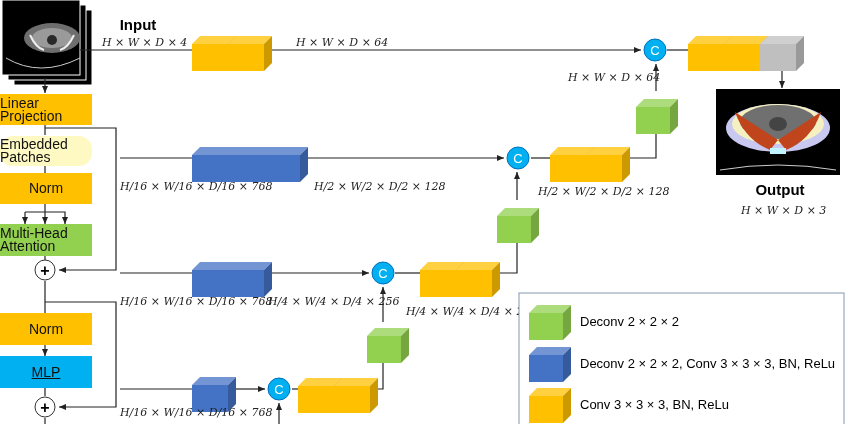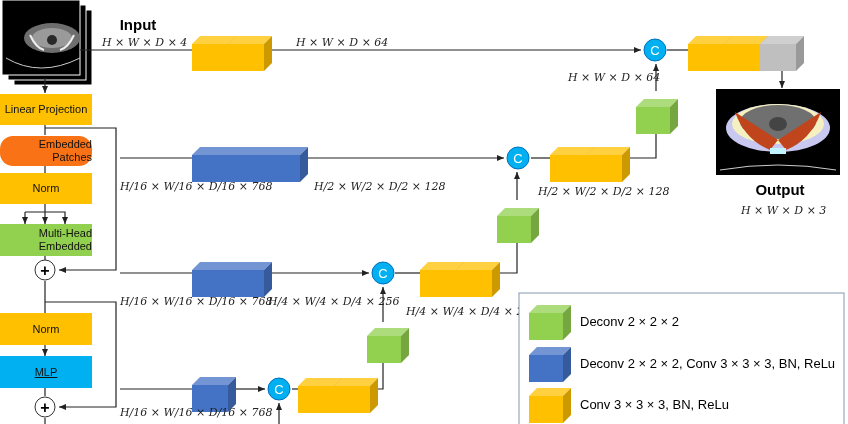--- a/index.html
+++ b/index.html
@@ -1,20 +1,20 @@
 <!DOCTYPE html>
 <html><head>
 <meta charset="utf-8">
 <style>
   html, body { margin:0; padding:0; background:#ffffff; }
   body { width:848px; height:424px; position:relative; overflow:hidden; font-family:"Liberation Sans", sans-serif; }
   svg#diagram { position:absolute; left:0; top:0; }
   .lbl { font-family:"Liberation Sans", sans-serif; fill:#000; }
   .serif { font-family:"DejaVu Serif", serif; font-style:italic; fill:#222; }
-  .blk { position:absolute; display:flex; align-items:center; justify-content:center; text-align:right; font-size:11px; color:#111; line-height:13px; }
+  .blk { position:absolute; display:flex; align-items:center; justify-content:center; text-align:left; font-size:14px; color:#111; line-height:13px; }
 </style>
 </head>
 <body>
 
 <svg id="diagram" width="848" height="424" viewBox="0 0 848 424">
   <defs>
     <marker id="arr" markerWidth="8" markerHeight="8" refX="7" refY="4" orient="auto" markerUnits="userSpaceOnUse">
       <path d="M0,1 L7,4 L0,7 Z" fill="#222"></path>
     </marker>
   </defs>
@@ -243,17 +243,17 @@
           <rect x="529" y="396" width="34" height="27" fill="#FFC000"></rect>
         </g>
       </g>
     <text x="580" y="326" font-size="13" class="lbl">Deconv 2 × 2 × 2</text>
     <text x="580" y="368" font-size="13" class="lbl">Deconv 2 × 2 × 2, Conv 3 × 3 × 3, BN, ReLu</text>
     <text x="580" y="409" font-size="13" class="lbl">Conv 3 × 3 × 3, BN, ReLu</text>
   </g>
 </svg>
 
 <div class="blk" style="left:0;top:94px;width:92px;height:31px;background:#FFC000;">Linear Projection</div>
-<div class="blk" style="left:0;top:136px;width:92px;height:30px;background:#f97316;border-radius:13px;">Embedded Patches</div>
+<div class="blk" style="left:0;top:136px;width:92px;height:30px;background:#fef9c3;border-radius:13px;">Embedded Patches</div>
 <div class="blk" style="left:0;top:173px;width:92px;height:31px;background:#FFC000;">Norm</div>
-<div class="blk" style="left:0;top:224px;width:92px;height:32px;background:#92D050;">Multi-Head Embedded</div>
+<div class="blk" style="left:0;top:224px;width:92px;height:32px;background:#92D050;">Multi-Head Attention</div>
 <div class="blk" style="left:0;top:313px;width:92px;height:32px;background:#FFC000;">Norm</div>
 <div class="blk" style="left:0;top:356px;width:92px;height:32px;background:#00B0F0;text-decoration:underline;">MLP</div>
 
 </body></html>

